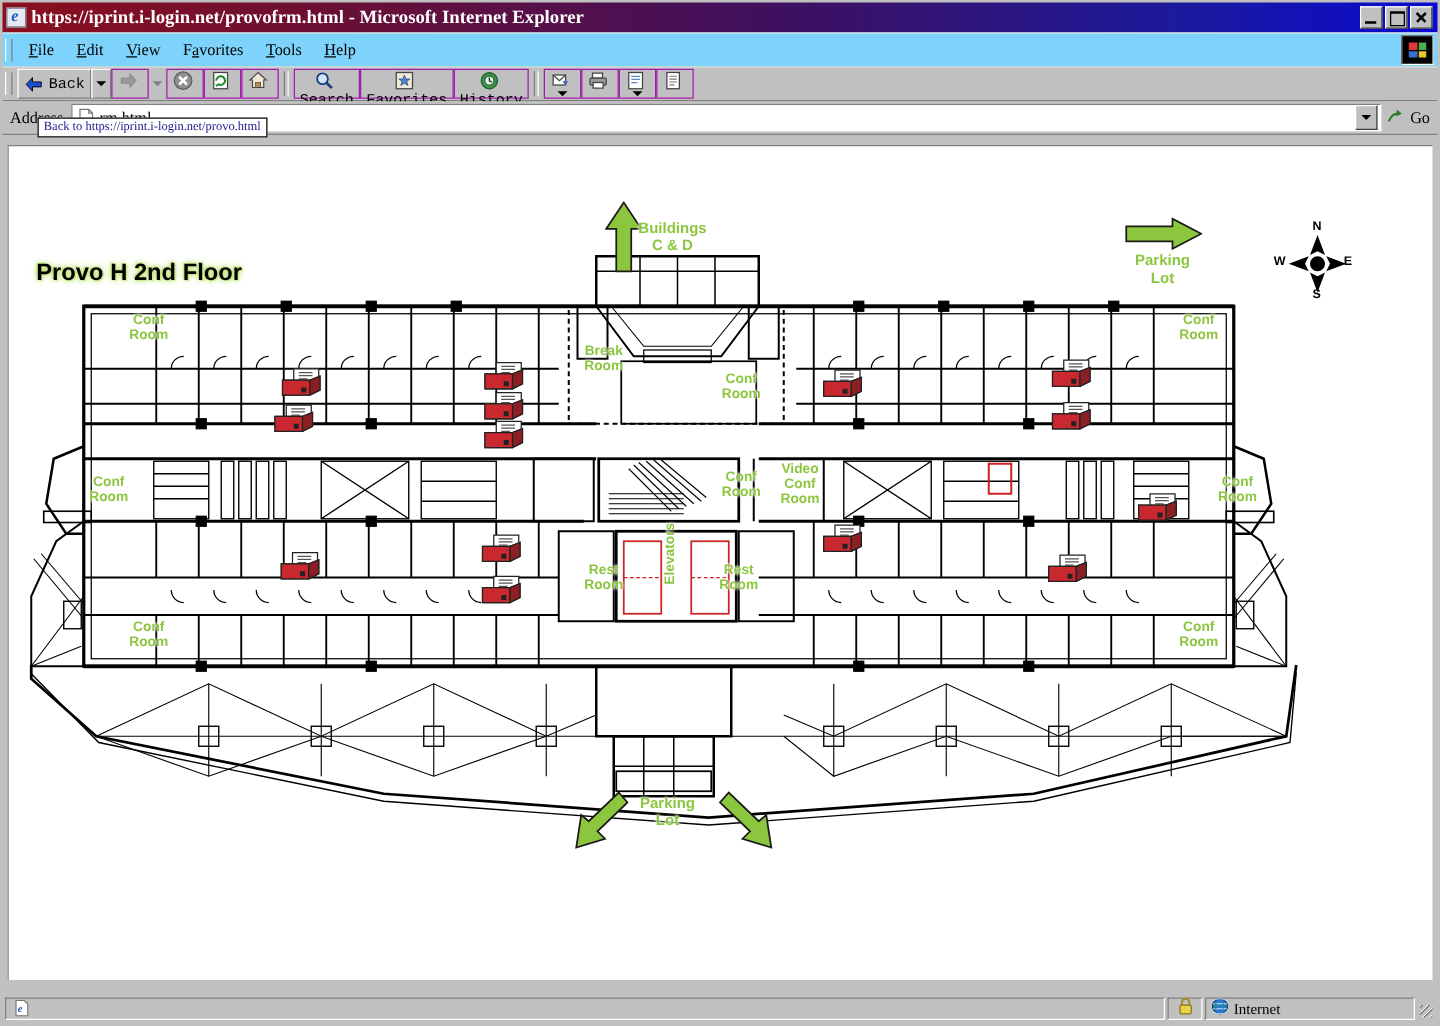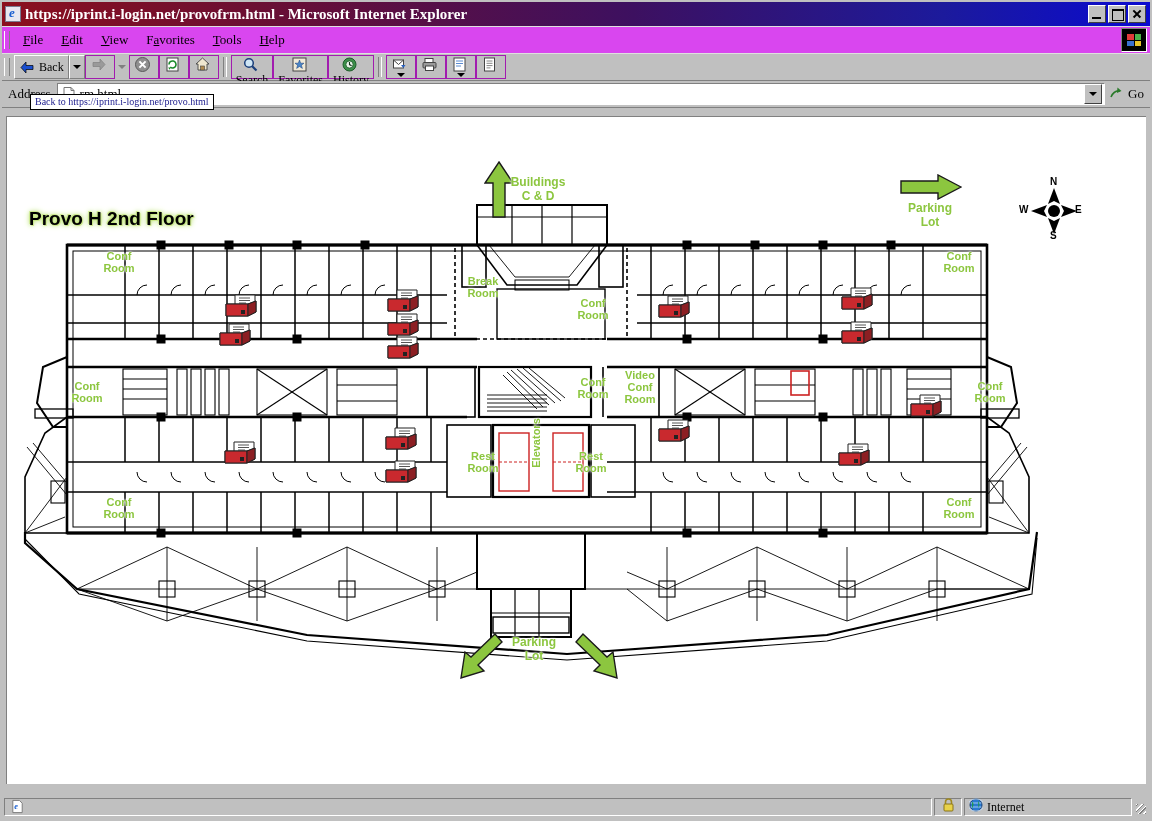--- a/index.html
+++ b/index.html
@@ -26,42 +26,42 @@
           border-right:1px solid #404040;border-bottom:1px solid #404040;
           position:relative;font-size:9px;color:#000;}
   .tb-btn i{position:absolute;display:block;background:#000;}
   .min i{left:3px;bottom:3px;width:9px;height:2px;}
   .max i{left:3px;top:3px;width:10px;height:9px;background:transparent;border:1px solid #000;border-top-width:2px;}
   .cls i{width:10px;height:1.6px;left:3px;top:7px;}
   .cls i.a{transform:rotate(45deg);}
   .cls i.b{transform:rotate(-45deg);}
 
   
-  .menubar{height:26px;display:flex;align-items:center;background:#d946ef;
+  .menubar{height:26px;display:flex;align-items:center;background:#7dd3fc;
            border-top:1px solid #dfdfdf;position:relative;}
   .grip{width:4px;height:18px;margin:0 4px 0 2px;
         border-left:1px solid #fff;border-right:1px solid #808080;}
   .menuitem{font-size:13px;font-family:"Liberation Serif",serif;padding:2px 9px;color:#000;}
   .menuitem u{text-decoration:underline;}
   .ie-logo{position:absolute;right:3px;top:1px;width:26px;height:24px;
            background:#000;border-top:1px solid #808080;border-left:1px solid #808080;
            border-right:1px solid #fff;border-bottom:1px solid #fff;
            display:grid;grid-template-columns:1fr 1fr;grid-template-rows:1fr 1fr;
            gap:1px;padding:5px;box-sizing:border-box;}
   .ie-logo span{display:block;}
   .ie-logo span:nth-child(1){background:#e03a3a;}
   .ie-logo span:nth-child(2){background:#49b14a;}
   .ie-logo span:nth-child(3){background:#3a6fd0;}
   .ie-logo span:nth-child(4){background:#e8c52a;}
 
   
   .toolbar{height:26px;display:flex;align-items:center;background:#c0c0c0;
            border-top:1px solid #dfdfdf;border-bottom:1px solid #808080;}
   .tbtn{display:flex;align-items:center;height:22px;padding:0 4px;font-size:12px;
-        font-family:Liberation Serif, serif;color:#000;white-space:nowrap;}
+        font-family:Liberation Mono, monospace;color:#000;white-space:nowrap;}
   .tbtn.raised{border:1px solid #a21caf;flex-direction:column;}
   .tbtn.back{border-top:1px solid #fff;border-left:1px solid #fff;
              border-right:1px solid #808080;border-bottom:1px solid #808080;}
   .tsep{width:2px;height:20px;margin:0 4px;border-left:1px solid #808080;border-right:1px solid #fff;}
   .arrowdn{width:0;height:0;border-left:4px solid transparent;border-right:4px solid transparent;
            border-top:4px solid #000;margin:0 3px;}
   .arrowdn.gray{border-top-color:#808080;}
   .tdrop{width:14px;height:22px;display:flex;align-items:center;justify-content:center;
          border-top:1px solid #fff;border-left:1px solid #fff;
          border-right:1px solid #808080;border-bottom:1px solid #808080;}

